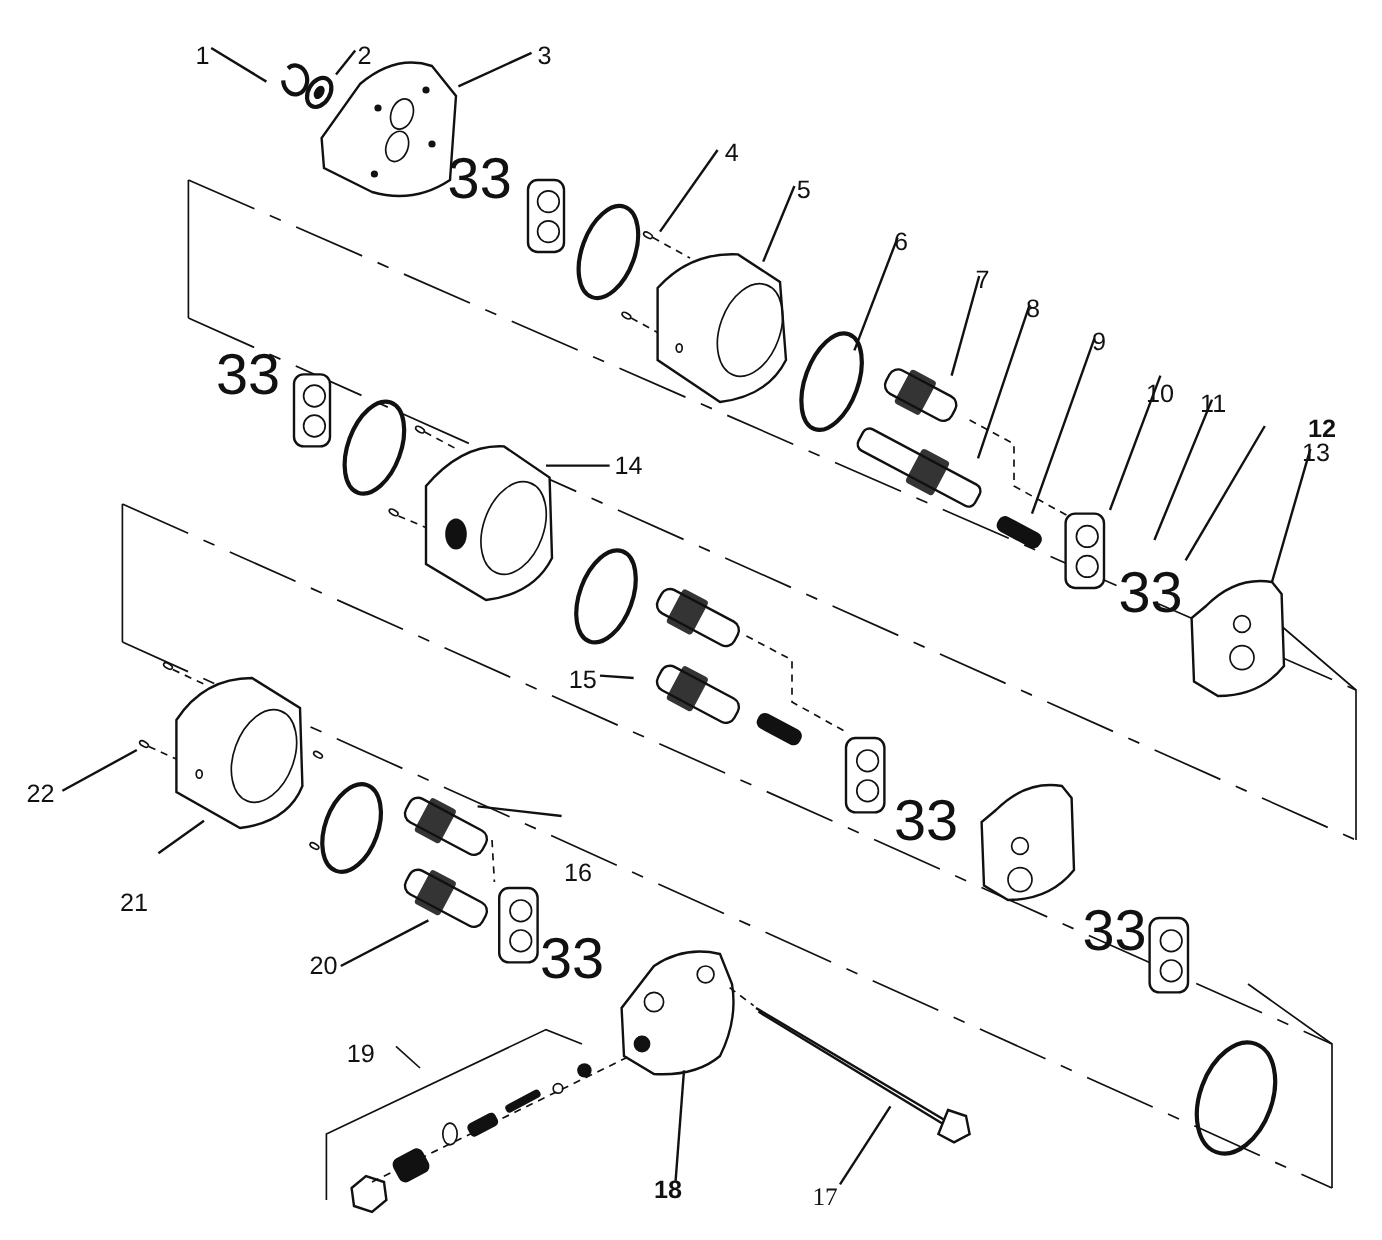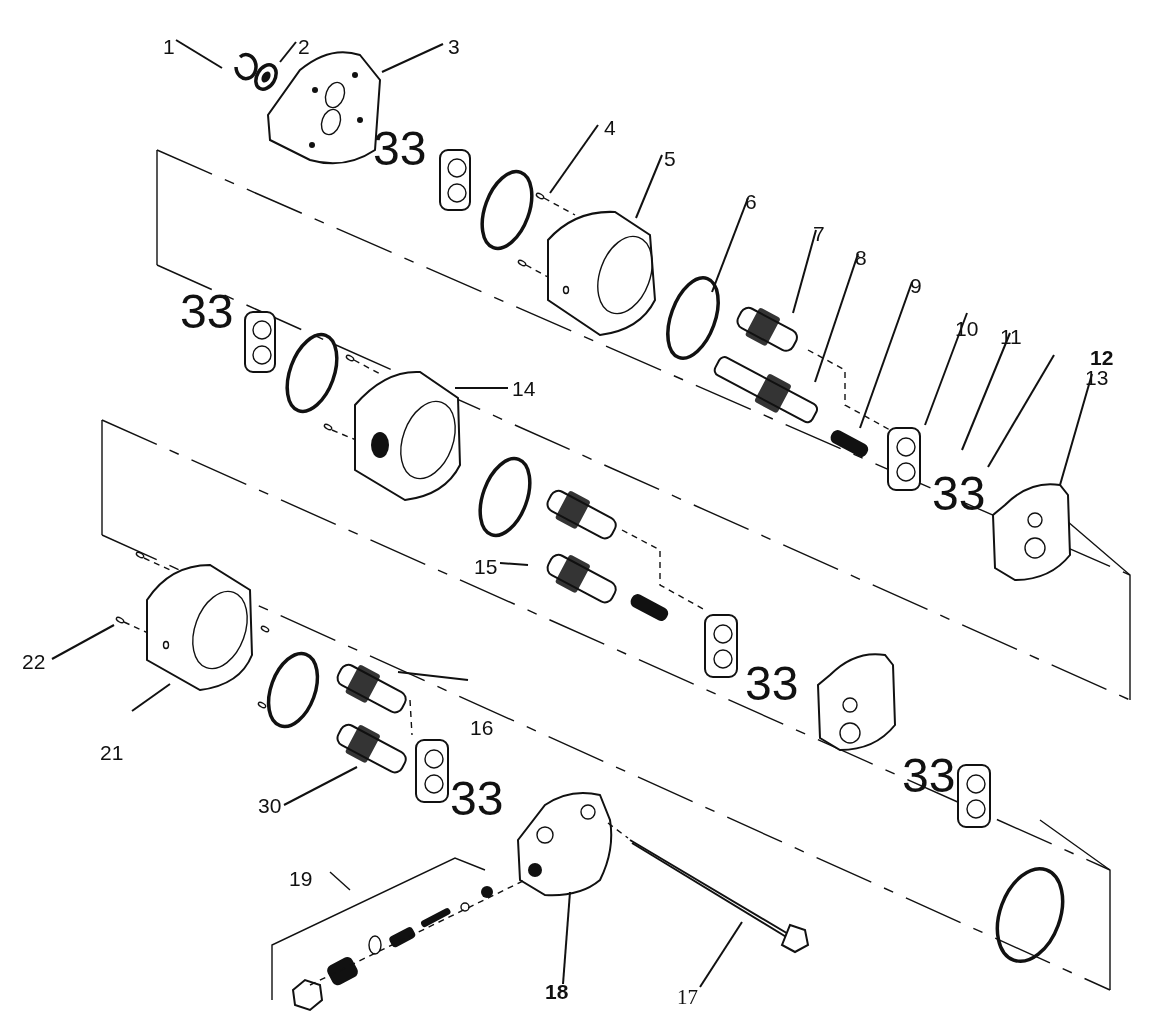--- a/index.html
+++ b/index.html
@@ -250,16 +250,16 @@
   <span class="callout" style="left:955px;top:318px;">10</span>
   <span class="callout" style="left:1000px;top:326px;">11</span>
   <span class="callout" style="left:1090px;top:347px;font-weight:bold;">12</span>
   <span class="callout" style="left:1085px;top:367px;">13</span>
   <span class="callout" style="left:512px;top:378px;">14</span>
   <span class="callout" style="left:474px;top:556px;text-align:right;">15</span>
   <span class="callout" style="left:470px;top:671px;margin-top:46px;">16</span>
   <span class="callout" style="left:677px;top:987px;font-family:Liberation Serif, serif;">17</span>
   <span class="callout" style="left:545px;top:981px;font-weight:bold;">18</span>
   <span class="callout" style="left:289px;top:868px;">19</span>
-  <span class="callout" style="left:258px;top:795px;">30</span>
+  <span class="callout" style="left:258px;top:795px;">20</span>
   <span class="callout" style="left:100px;top:703px;margin-top:39px;">21</span>
   <span class="callout" style="left:22px;top:651px;text-align:right;">22</span>
 </div>
 
 </body></html>

